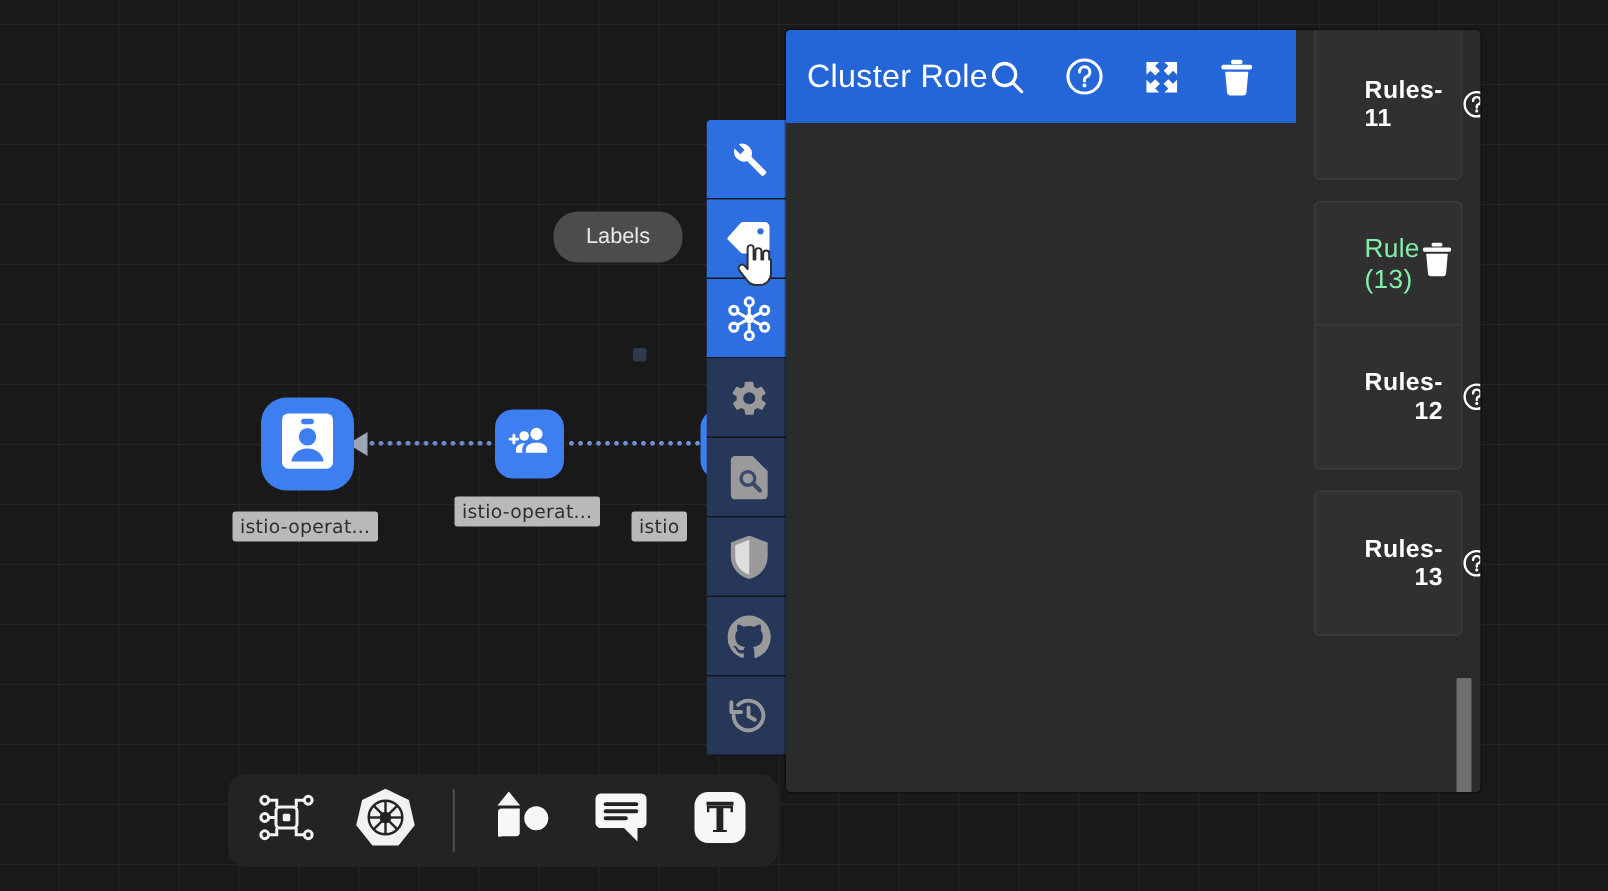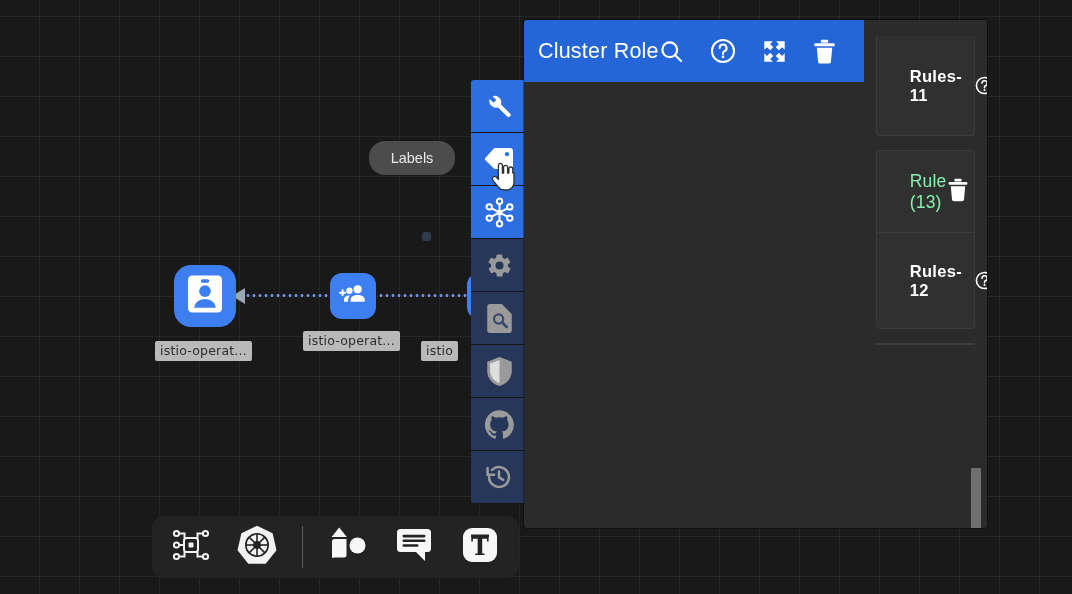--- a/index.html
+++ b/index.html
@@ -157,21 +157,20 @@
     flex: 1 1 auto;
   }
   .panel-actions { display: flex; align-items: center; gap: 26px; }
   .panel-actions .hicon { display: flex; align-items: center; justify-content: center; }
 
   .panel-body {
     flex: 1 1 auto;
     position: relative;
     overflow: hidden;
     padding: 0 12px;
-    margin-top: 16px;
   }
   .scroll-track {
     position: absolute;
     right: 3px; top: 0; bottom: 0;
     width: 12px;
   }
   .scroll-thumb {
     position: absolute;
     right: 3px;
     top: 432px;
@@ -208,21 +207,21 @@
     padding: 0 24px 0 33px;
     border-bottom: 1px solid #3c3c3c;
   }
   .rule-label {
     color: #86efac;
     font-size: 17.5px;
     font-weight: 400;
     letter-spacing: .2px;
   }
   .rule-actions { display: flex; align-items: center; gap: 24px; }
-  .rule-body { height: 95px; display: flex; align-items: center; padding: 0 24px 0 33px; }
+  .rule-body { height: 95px; display: flex; align-items: center; padding: 0 24px 0 33px; text-align: right; }
   .rule-body .rules-row { height: 100%; padding: 0; width: 100%; }
 </style>
 </head>
 <body>
 
 <div id="app">
 
   <div class="canvas"></div>
 
   <div class="dot-marker" style="left:422px; top:232px;"></div>
@@ -528,20 +527,38 @@
             <span>
               <svg width="22" height="14" viewBox="0 0 24 14" fill="none" stroke="#ffffff" stroke-width="2.2" stroke-linecap="round" stroke-linejoin="round">
                 <polyline points="2.5,3 12,11 21.5,3"></polyline>
               </svg>
             </span>
           </div>
         </div>
       </div>
 
       <div class="card">
+        <div class="rule-body">
+          <div class="rules-row">
+            <span class="rules-label">Rules-13</span>
+            <span class="help-circle">
+              <svg width="19" height="19" viewBox="0 0 24 24" fill="none" stroke="#ffffff" stroke-width="2">
+                <circle cx="12" cy="12" r="10.2"></circle>
+                <path d="M8.9 9.2a3.2 3.2 0 1 1 4.3 3c-.8.3-1.2 1-1.2 1.9v.7" stroke-linecap="round"></path>
+                <circle cx="12" cy="17.6" r="1.3" fill="#ffffff" stroke="none"></circle>
+              </svg>
+            </span>
+            <span class="spacer"></span>
+            <span>
+              <svg width="22" height="14" viewBox="0 0 24 14" fill="none" stroke="#ffffff" stroke-width="2.2" stroke-linecap="round" stroke-linejoin="round">
+                <polyline points="2.5,3 12,11 21.5,3"></polyline>
+              </svg>
+            </span>
+          </div>
+        </div>
       </div>
 
       <div class="scroll-track">
         <div class="scroll-thumb"></div>
       </div>
     </div>
   </div>
 
 </div>
 

